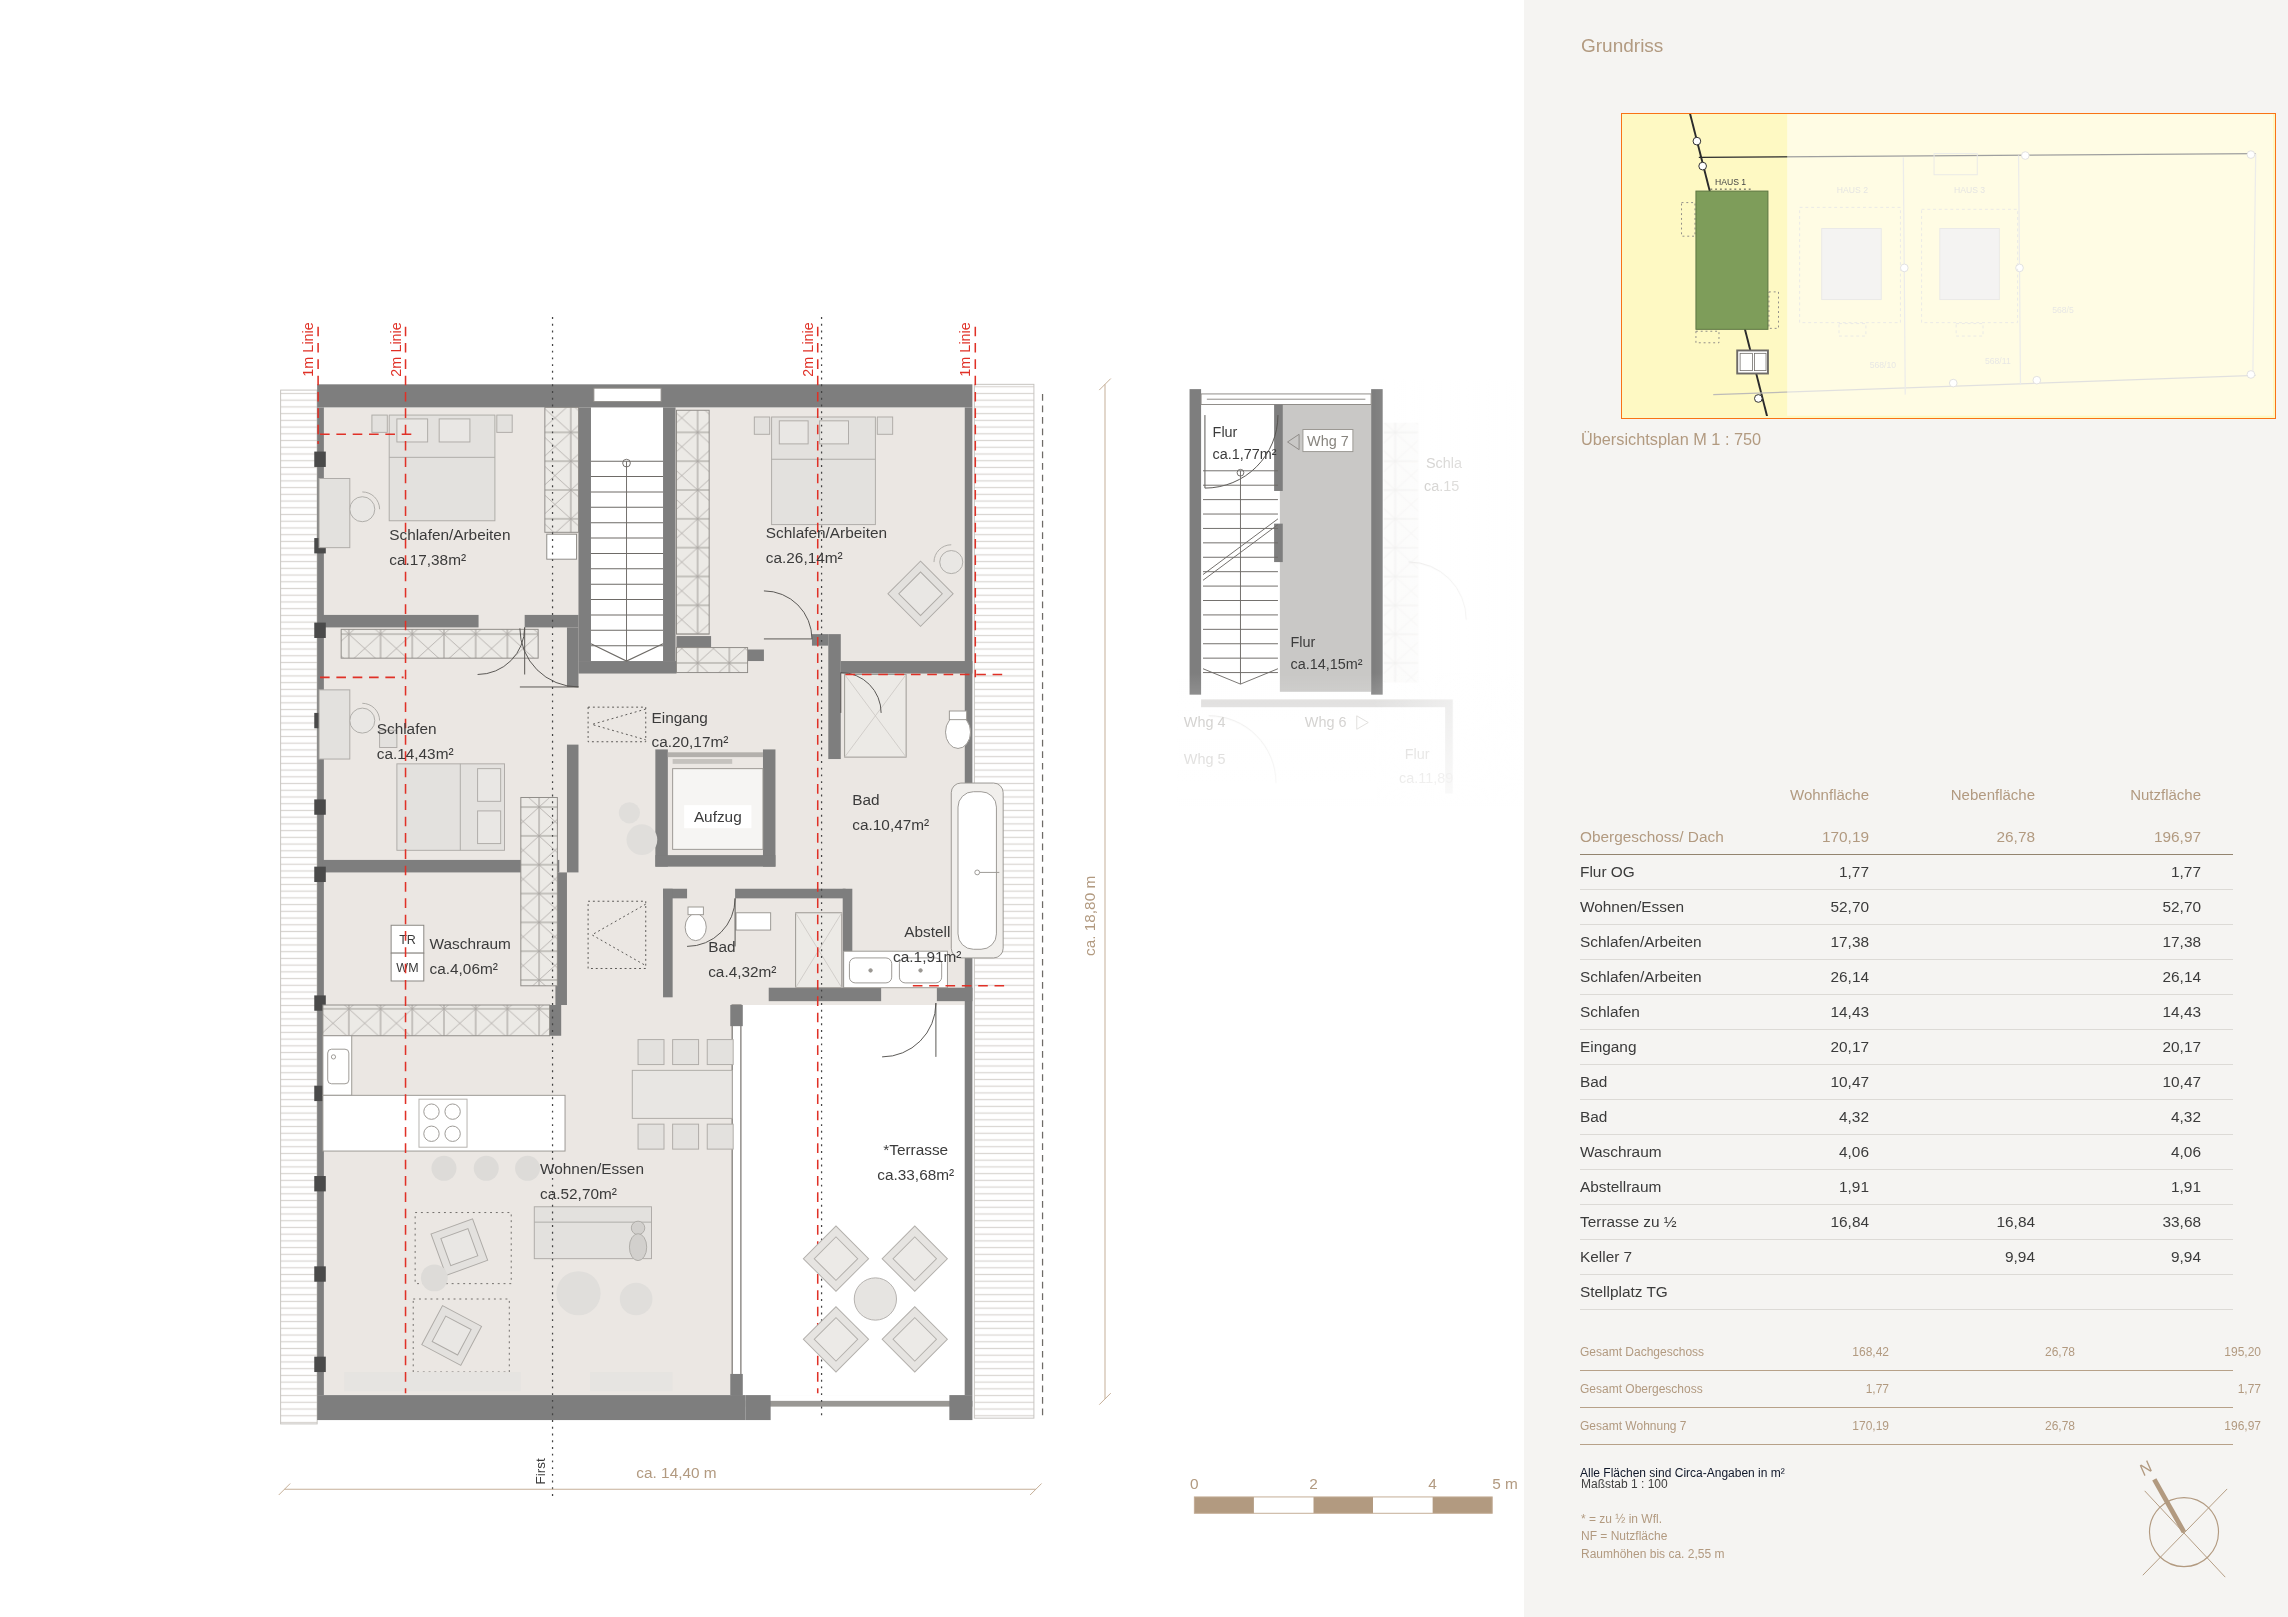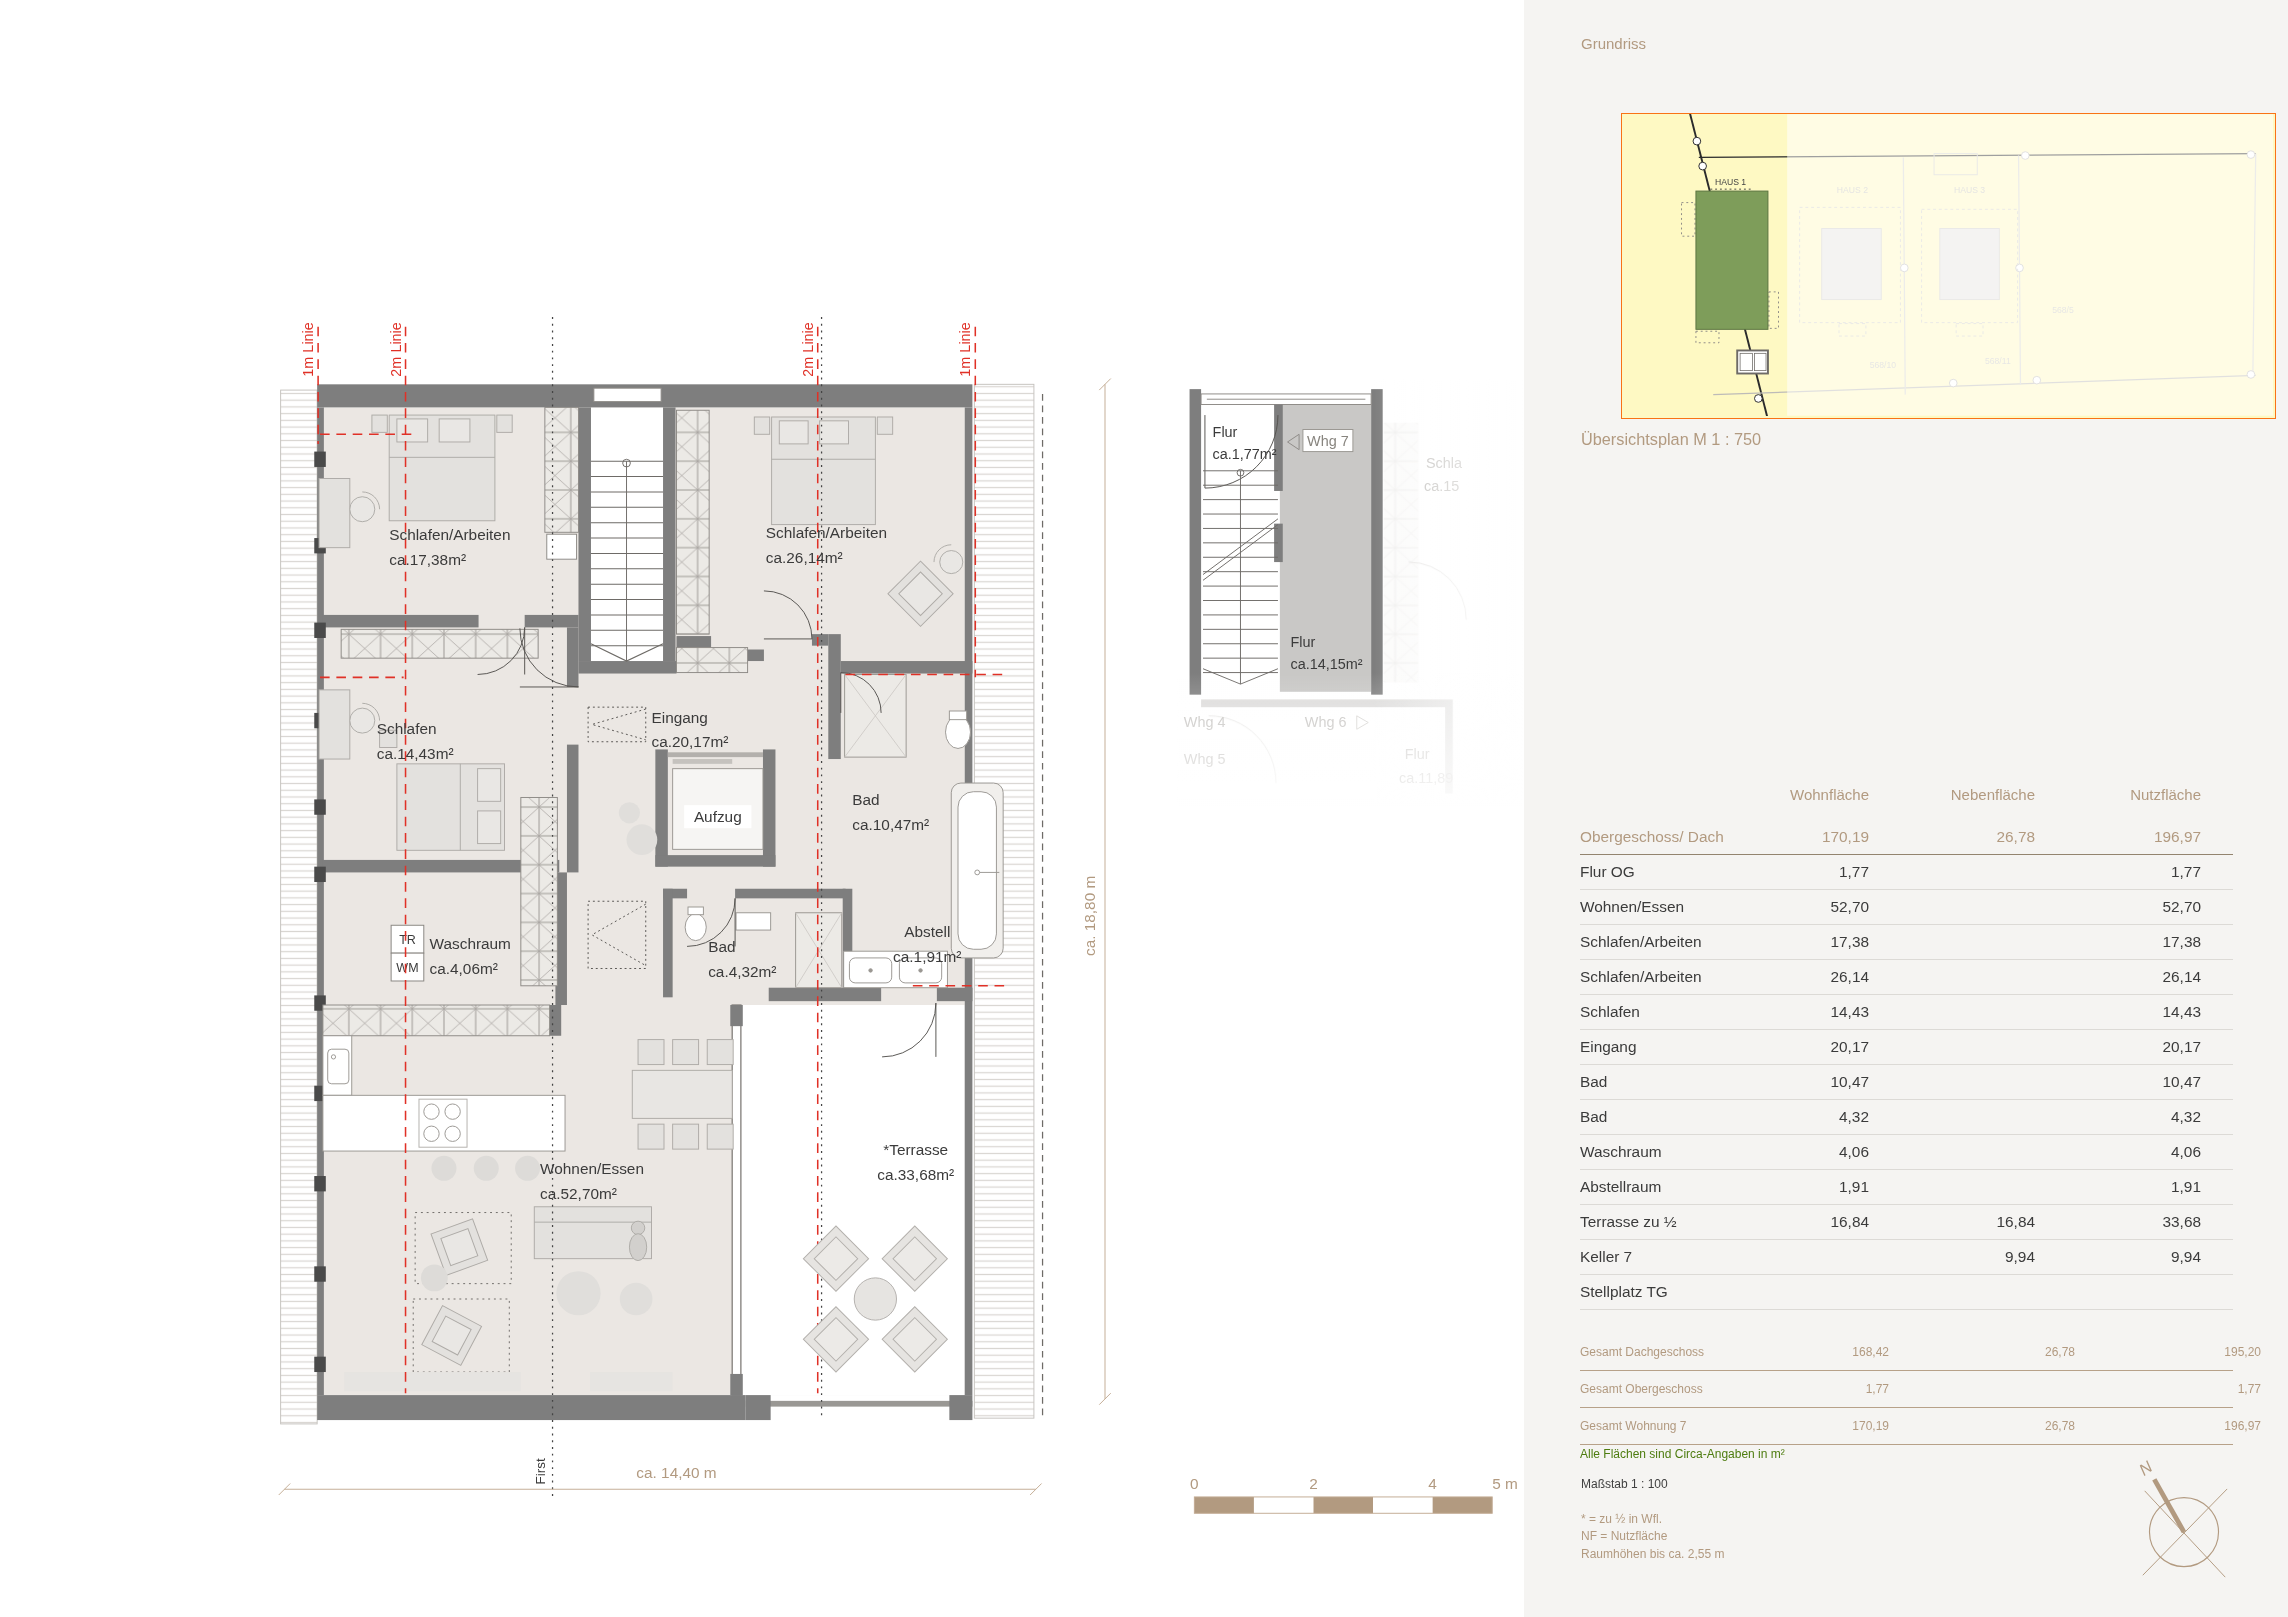--- a/index.html
+++ b/index.html
@@ -1,34 +1,34 @@
 <!DOCTYPE html>
 <html><head>
 <meta charset="utf-8">
 <style>
   html,body{margin:0;padding:0;background:#ffffff;font-family:"Liberation Sans",sans-serif;}
   .stage{position:relative;width:2288px;height:1618px;background:#ffffff;overflow:hidden;}
   .plan-svg{position:absolute;left:0;top:0;}
   
   .panel{position:absolute;left:1524px;top:0;width:765px;height:1618px;background:#f5f4f2;}
-  .panel .heading{position:absolute;left:57px;top:35px;font-size:15px;color:#b29a80;}
+  .panel .heading{position:absolute;left:57px;top:35px;font-size:19px;color:#b29a80;}
   .siteplan{position:absolute;left:57px;top:113px;width:653px;height:304px;background:#fef9c3;border:1px solid #f97316;margin-left:40px;}
   .siteplan-caption{position:absolute;left:57px;top:430px;font-size:16.3px;color:#b29a80;}
   .title-block{position:absolute;left:57px;top:619px;font-size:22px;line-height:30px;color:#b29a80;}
   .table-wrap{position:absolute;left:56px;top:786px;width:653px;color:#3b3b3b;}
   .thead{display:grid;grid-template-columns:289px 166px 166px;height:33px;color:#b29a80;font-size:15px;}
   .thead span{text-align:right;}
   .trow{display:grid;grid-template-columns:227px 62px 166px 166px;align-items:center;height:34px;
         font-size:15.4px;border-bottom:1px solid #dcdad6;}
   .trow .lbl{text-align:left;}
   .trow .num{text-align:right;}
   .trow.lead{color:#b29a80;border-bottom:1.9px solid #93846f;height:35px;}
   .trow.total{color:#b29a80;border-bottom:1.4px solid #b7a189;height:36px;font-size:12px;gap:20px;}
   .tspacer{height:24px;}
-  .tfoot{margin-top:2px;font-size:12px;color:#4d7c0f;}
+  .tfoot{margin-top:21px;font-size:12px;color:#0f172a;}
   .scale-heading{position:absolute;left:57px;top:1477px;font-size:12px;color:#404040;}
   .notes{position:absolute;left:57px;top:1511px;font-size:12px;line-height:17.3px;color:#b29a80;}
   .compass{position:absolute;left:588px;top:1441px;}
   svg text{font-family:"Liberation Sans",sans-serif;}
 </style>
 </head>
 <body>
 
 <div class="stage">
 

